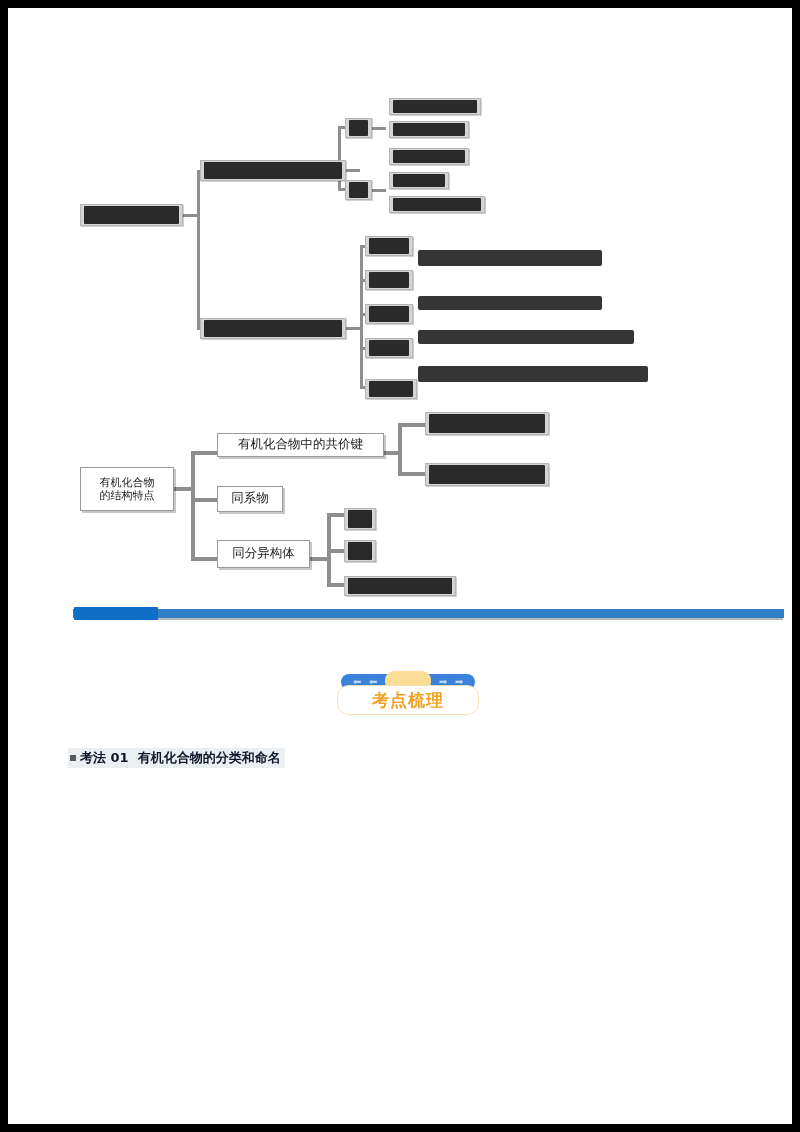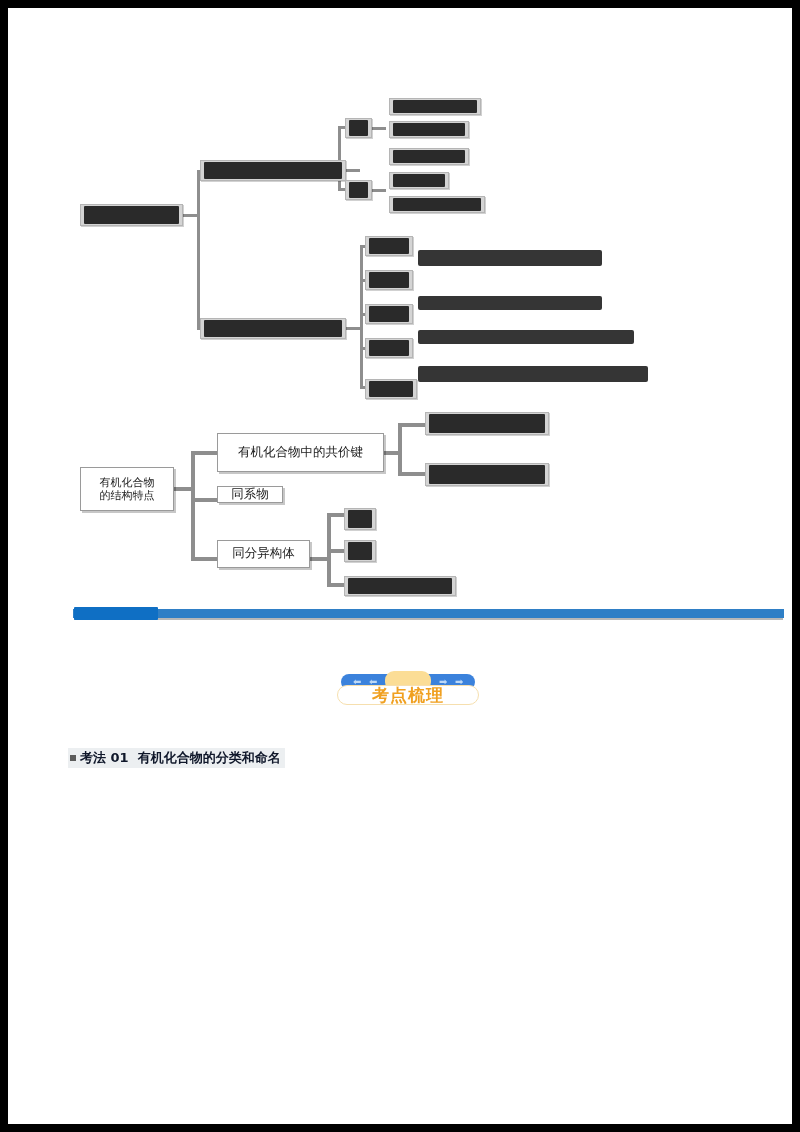--- a/index.html
+++ b/index.html
@@ -121,21 +121,21 @@
     width: 46px;
     height: 20px;
     background: #fbdd96;
     border-radius: 9px;
   }
   #badge-plate {
     position: absolute;
     left: 0;
     top: 14px;
     width: 142px;
-    height: 20px;
+    height: 30px;
     box-sizing: border-box;
     background: #ffffff;
     border: 1.5px solid #f6dfae;
     border-radius: 12px;
     display: flex;
     align-items: center;
     justify-content: center;
   }
   #badge-text {
     font-family: "DejaVu Sans", sans-serif;
@@ -234,23 +234,23 @@
     <div class="node redacted" style="left:357px; top:371px; width:52px; height:20px;"><span class="ink"></span></div>
 
     <div class="ink-line" style="left:410px; top:242px; width:184px; height:16px;"></div>
     <div class="ink-line" style="left:410px; top:288px; width:184px; height:14px;"></div>
     <div class="ink-line" style="left:410px; top:322px; width:216px; height:14px;"></div>
     <div class="ink-line" style="left:410px; top:358px; width:230px; height:16px;"></div>
 
     <div class="node" style="left:72px; top:459px; width:94px; height:44px;">有机化合物
 的结构特点</div>
 
-    <div class="node" style="left:209px; top:425px; width:167px; height:39px; font-size:12.5px;">有机化合物中的共价键</div>
-
-    <div class="node" style="left:209px; top:478px; width:66px; height:17px; font-size:12.5px;">同系物</div>
+    <div class="node" style="left:209px; top:425px; width:167px; height:24px; font-size:12.5px;">有机化合物中的共价键</div>
+
+    <div class="node" style="left:209px; top:478px; width:66px; height:26px; font-size:12.5px;">同系物</div>
 
     <div class="node" style="left:209px; top:532px; width:93px; height:28px; font-size:12.5px;">同分异构体</div>
 
     <div class="node redacted" style="left:417px; top:404px; width:124px; height:23px;"><span class="ink"></span></div>
     <div class="node redacted" style="left:417px; top:455px; width:124px; height:23px;"><span class="ink"></span></div>
 
     <div class="node redacted" style="left:336px; top:500px; width:32px; height:22px;"><span class="ink"></span></div>
     <div class="node redacted" style="left:336px; top:532px; width:32px; height:22px;"><span class="ink"></span></div>
     <div class="node redacted" style="left:336px; top:568px; width:112px; height:20px;"><span class="ink"></span></div>
   </div>

